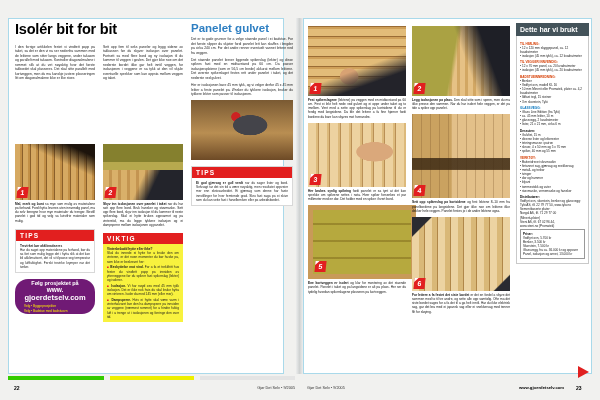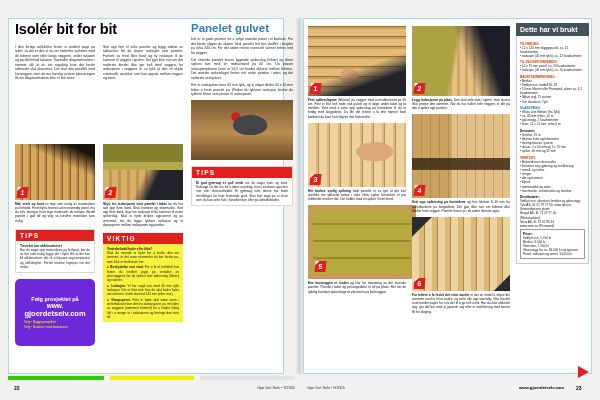--- a/index.html
+++ b/index.html
@@ -33,22 +33,22 @@
          border-width:4px 4px 0 0;border-color:#fff transparent transparent transparent;}
   .boxhead{background:#e21f1f;color:#fff;font-weight:bold;font-size:6.5px;
            letter-spacing:1.2px;padding:2px 4px;}
   .tipsbox{margin-top:6px;border:1px solid #d8d8d8;background:#fff;}
   .boxbody{padding:3px 4px;font-size:3.2px;line-height:1.32;text-align:justify;}
   .boxbody .lead{font-weight:bold;}
   .viktigbox{margin-top:6px;background:#f8f23e;}
   .viktigbox .boxbody{background:#f8f23e;}
   .vbullet{margin-top:1.5px;}
   .vbullet::before{content:"■ ";color:#e21f1f;font-size:3.2px;}
-  .promo{margin-top:6px;background:#6d28d9;border-radius:5px;color:#fff;text-align:center;
-         padding:17px 3px;}
+  .promo{margin-top:6px;background:#701a75;border-radius:13px;color:#fff;text-align:center;
+         padding:1px 3px;}
   .promo-l1{font-size:5.5px;font-weight:bold;}
   .promo-l2{font-size:6.5px;font-weight:bold;}
   .promo-l3{font-size:7.5px;font-weight:bold;}
   .promo-sub{font-size:3.2px;color:#ffe900;margin-top:1.5px;text-align:left;padding-left:6px;}
   .step{margin-bottom:4px;}
   
   .ph-l1{height:56px;background:
     linear-gradient(205deg,#1d140c 0 14%,rgba(29,20,12,0) 36%),
     repeating-linear-gradient(90deg,#d6a962 0 5px,#c28f46 5px 7px,#8a5f2b 7px 8px);}
   .ph-l2{height:56px;background:

